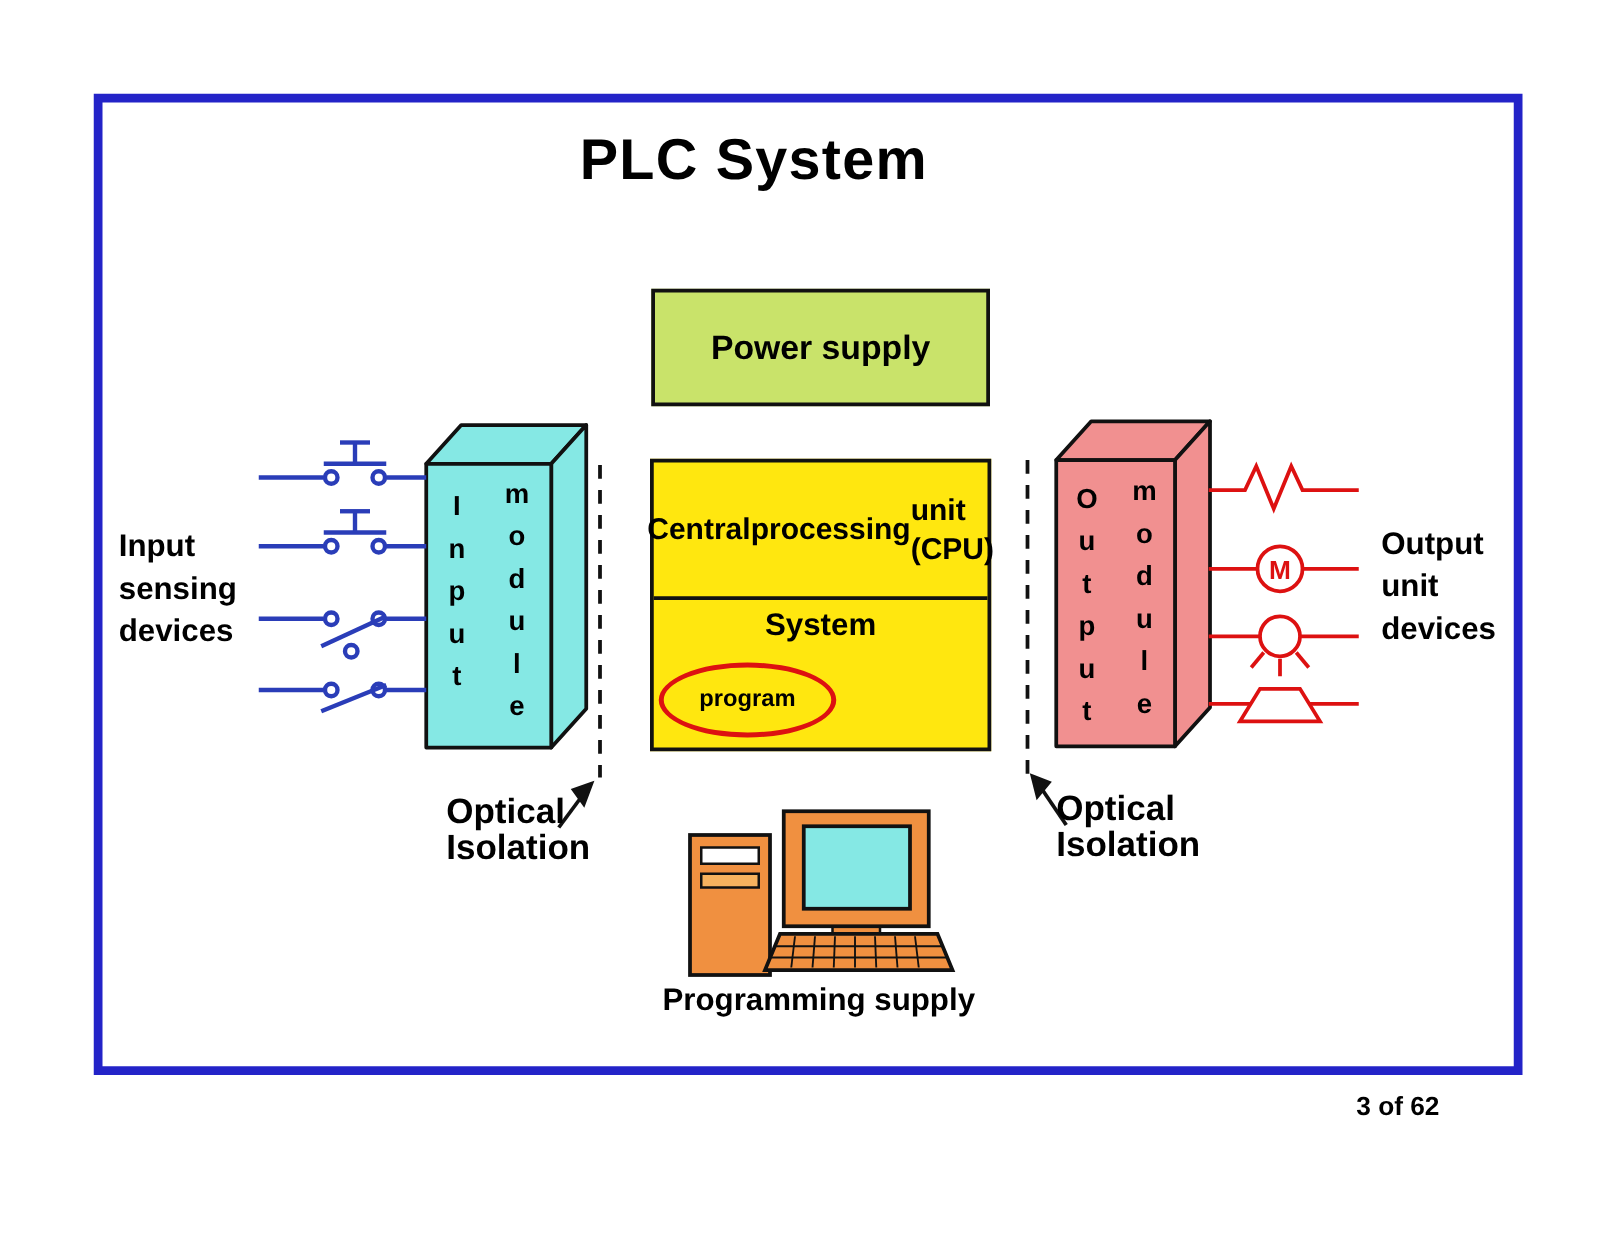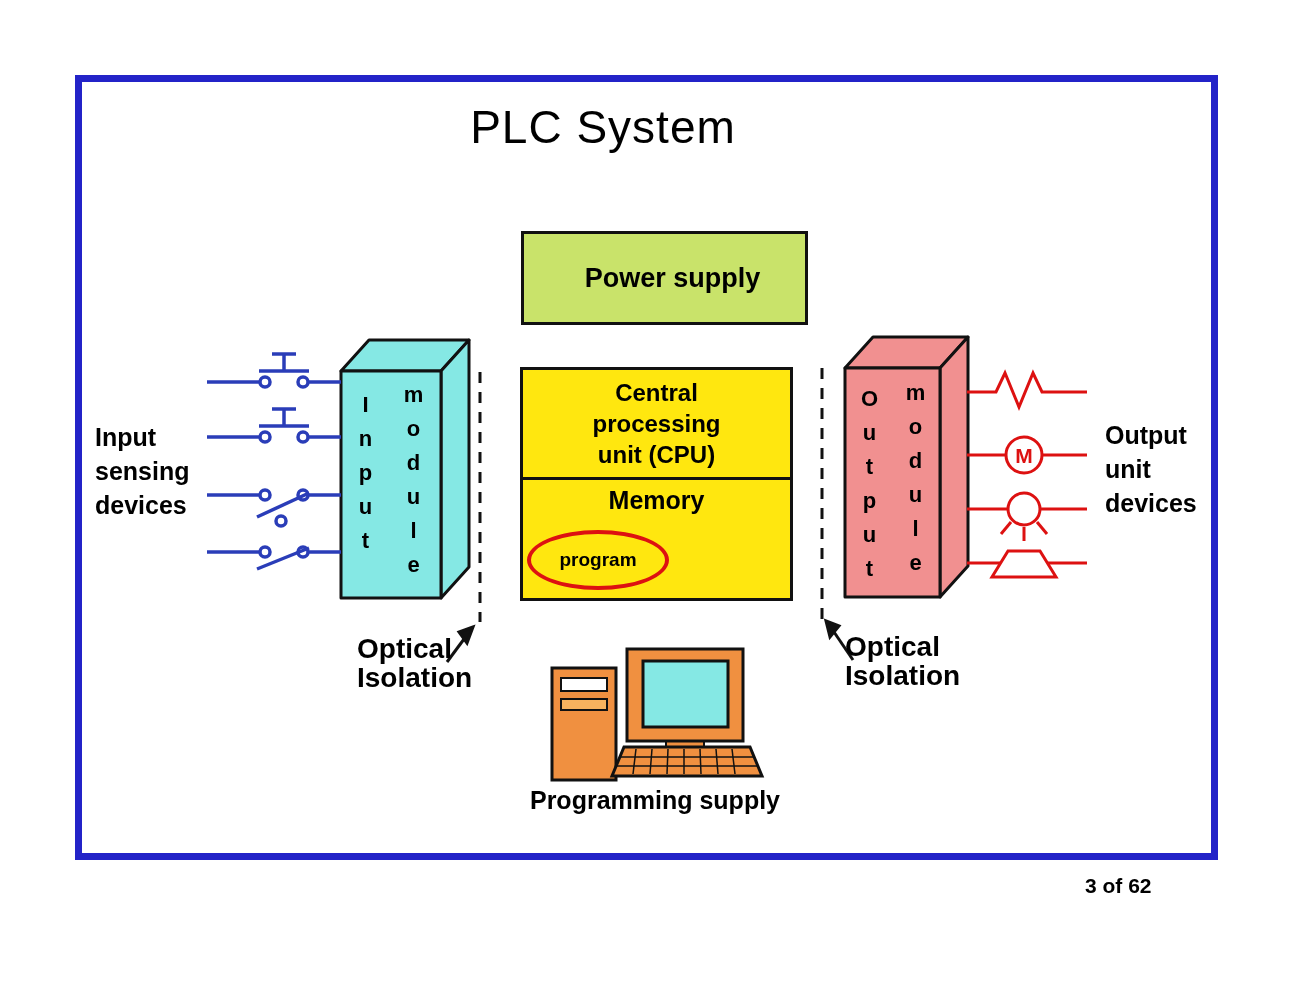--- a/index.html
+++ b/index.html
@@ -1,23 +1,23 @@
 <!DOCTYPE html>
 <html><head>
 <meta charset="utf-8">
 <style>
   html,body{margin:0;padding:0;background:#ffffff;}
   body{width:1294px;height:999px;position:relative;font-family:"Liberation Sans",sans-serif;color:#000;}
   .abs{position:absolute;}
   .frame{left:75px;top:75px;width:1129px;height:771px;border:7px solid #2323c8;background:#fff;}
-  .title{left:75px;top:100px;width:1056px;text-align:center;font-size:46px;font-weight:400;letter-spacing:1px;}
-  .box{border:3px solid #111;display:flex;align-items:center;justify-content:center;font-weight:700;padding-left:16px;}
+  .title{left:75px;top:100px;width:1056px;text-align:center;font-size:46px;font-weight:700;letter-spacing:1px;}
+  .box{border:3px solid #111;display:flex;align-items:center;justify-content:center;font-weight:700;}
   .power{left:521px;top:231px;width:265px;height:88px;background:#c9e36a;font-size:27px;}
   .cpu{left:520px;top:367px;width:267px;height:228px;background:#ffe70f;border:3px solid #111;font-weight:700;}
-  .cpu-top{height:107px;border-bottom:3px solid #111;display:flex;flex-direction:column;align-items:center;justify-content:center;font-size:24px;line-height:31px;}
+  .cpu-top{height:107px;border-bottom:3px solid #111;display:flex;flex-direction:row;align-items:center;justify-content:center;font-size:24px;line-height:31px;}
   .memory-label{text-align:center;font-size:25px;margin-top:6px;}
   .ellipse{position:absolute;border:4px solid #dd1111;border-radius:50%;display:flex;align-items:center;justify-content:center;font-size:19px;font-weight:700;background:transparent;}
   .ellipse.program{left:4px;top:160px;width:134px;height:52px;}
   .ellipse.data{left:146px;top:164px;width:120px;height:48px;}
   .side-label{font-size:25px;font-weight:700;line-height:34px;}
   .opt-label{font-size:28px;font-weight:700;line-height:29px;}
   .vtext{writing-mode:vertical-rl;text-orientation:upright;letter-spacing:9px;font-size:22px;font-weight:700;}
   .prog-label{left:515px;top:786px;width:280px;text-align:center;font-size:25px;font-weight:700;}
   .page-num{left:1085px;top:874px;font-size:21px;font-weight:700;}
   svg{position:absolute;left:0;top:0;}
@@ -147,21 +147,21 @@
 <div class="abs box power">
   <span>Power supply</span>
 </div>
 
 <div class="abs cpu" style="display:block;">
   <div class="cpu-top">
     <div>Central</div>
     <div>processing</div>
     <div>unit (CPU)</div>
   </div>
-  <div class="memory-label">Memory</div>
+  <div class="memory-label">System</div>
   <div class="ellipse program">
     <span>program</span>
   </div>
 </div>
 
 <div class="abs vtext" style="left:352px;top:392px;">Input</div>
 <div class="abs vtext" style="left:400px;top:382px;">module</div>
 <div class="abs vtext" style="left:856px;top:386px;">Output</div>
 <div class="abs vtext" style="left:902px;top:380px;">module</div>
 

